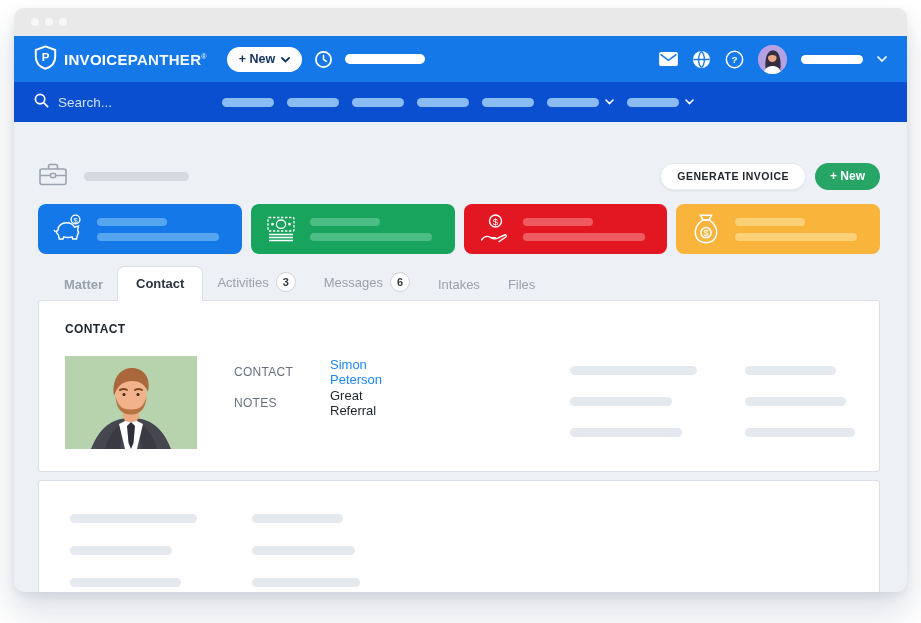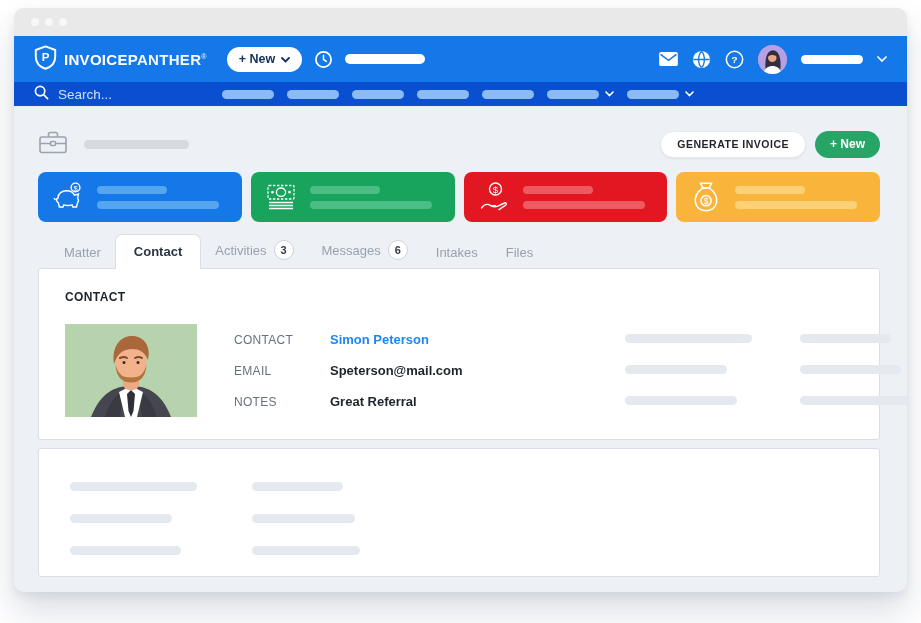--- a/index.html
+++ b/index.html
@@ -21,29 +21,29 @@
   .brand-text .lt{ font-weight:700; opacity:.95; }
   .brand-text sup{ font-size:7px; }
   .pill-btn-white{ background:#fff; color:#14325e; font-size:12.5px; font-weight:800; height:25px;
     border-radius:13px; border:none; padding:0 12px; display:flex; align-items:center; gap:6px; cursor:pointer; margin-left:8px;}
   .ph-white{ background:#fff; border-radius:5px; height:10px; }
   .topbar-right{ margin-left:auto; display:flex; align-items:center; gap:14px; }
   .icon-btn{ background:none; border:none; display:flex; align-items:center; cursor:pointer; padding:0; }
   .avatar{ width:29px; height:29px; border-radius:50%; background:#b4a0e2; overflow:hidden; flex:0 0 auto; }
 
   
-  .navbar{ height:24px; background:var(--nav-blue,#0b4fd1); display:flex; align-items:center; padding:0 20px; }
+  .navbar{ height:40px; background:var(--nav-blue,#0b4fd1); display:flex; align-items:center; padding:0 20px; }
   .search{ display:flex; align-items:center; gap:9px; width:150px; }
   .search-text{ color:#cfe0f8; font-size:13.5px; }
   .nav-links{ display:flex; align-items:center; gap:13px; margin-left:38px; }
   .nav-pill{ width:52px; height:9px; border-radius:4.5px; background:var(--pill-blue,#8abcf3); }
   .nav-group{ display:flex; align-items:center; gap:6px; }
 
   
-  .main{ padding:12px 27px 0 18px; }
+  .main{ padding:28px 27px 0 18px; }
 
   .page-head{ display:flex; align-items:center; margin:8px 0 10px 6px; height:36px; }
   .ph-gray{ width:105px; height:9px; border-radius:4.5px; background:#d5dae0; margin-left:16px; }
   .head-actions{ margin-left:auto; display:flex; align-items:center; gap:9px; }
   .btn-generate{ height:27px; border-radius:14px; background:#fff; border:1px solid #e6e9ed;
     box-shadow:0 1px 2px rgba(40,60,90,.08); font-family:inherit; font-size:10.5px; font-weight:800;
     letter-spacing:.5px; color:#22262b; padding:0 16px; cursor:pointer; }
   .btn-new{ height:27px; border-radius:14px; background:var(--green,#27a567); border:none; color:#fff;
     font-family:inherit; font-size:12px; font-weight:800; padding:0 15px; cursor:pointer; }
 
@@ -54,35 +54,35 @@
   .stat-bars .b1{ width:70px; height:8px; border-radius:4px; }
   .stat-bars .b2{ width:122px; height:8px; border-radius:4px; }
   .sc-blue{ background:var(--card-blue,#1478e9);} .sc-blue .b1,.sc-blue .b2{ background:#55a5ef; }
   .sc-green{ background:var(--card-green,#18a45c);} .sc-green .b1,.sc-green .b2{ background:#4cbd85; }
   .sc-red{ background:var(--card-red,#e21722);} .sc-red .b1,.sc-red .b2{ background:#ef5a60; }
   .sc-yellow{ background:var(--card-yellow,#f9b43c);} .sc-yellow .b1,.sc-yellow .b2{ background:#fbd077; }
 
   
   .tabs{ display:flex; align-items:flex-end; margin:12px 0 0 6px; height:34px; position:relative; z-index:2; }
   .tab{ padding:8px 14px; font-size:13px; color:#98a2ae; display:flex; align-items:center; gap:7px; cursor:pointer; white-space:nowrap; }
-  .tab:first-child{ padding-left:26px; }
+  .tab:first-child{ padding-left:26px;font-weight:bold; }
   .tab.active{ background:#fff; border:1px solid #dadfe7; border-bottom:none; border-radius:7px 7px 0 0;
     color:#2b3542; font-weight:700; padding:9px 18px 10px; margin-bottom:-1px; }
   .badge{ min-width:20px; height:20px; border-radius:10px; background:#fff; border:1px solid #ccd3db;
     color:#333a42; font-size:11px; font-weight:700; display:flex; align-items:center; justify-content:center; padding:0 4px; }
 
   .card{ background:#fff; border:1px solid #dadfe7; border-radius:3px; position:relative; z-index:1; margin-left:6px; }
   .contact-card{ height:172px; padding:21px 24px 0 26px; }
   .section-title{ font-size:12px; font-weight:800; letter-spacing:.4px; color:#1d242b; }
   .contact-body{ display:flex; margin-top:20px; }
   .photo{ width:132px; height:93px; background:#b6d3ae; flex:0 0 auto; overflow:hidden; }
   .fields{ display:flex; flex-direction:column; gap:12px; margin-left:37px; padding-top:6px; }
   .field-row{ display:flex; align-items:center; height:19px; }
   .field-label{ width:96px; font-size:12px; color:#66717f; letter-spacing:.3px; flex:0 0 auto; }
-  .field-value{ font-size:13px; font-weight:700; color:#1d242b; text-decoration:none; }
+  .field-value{ font-size:13px; font-weight:400; color:#1d242b; text-decoration:none; }
   .field-value.link{ color:var(--link-blue,#1d87f2); cursor:pointer; }
   .ph-col{ display:flex; flex-direction:column; gap:22px; padding-top:10px; }
   .ph-col .bar{ height:9px; border-radius:4.5px; background:#e4e8ef; }
   .ph-col-1{ margin-left:162px; }
   .ph-col-2{ margin-left:48px; }
 
   .detail-card{ height:129px; margin-top:8px; padding:33px 0 0 31px; display:flex; }
   .detail-card .ph-col{ padding-top:0; gap:23px; }
   .detail-card .ph-col-b{ margin-left:55px; }
 </style>
@@ -313,24 +313,20 @@
             <circle cx="73" cy="38.5" r="1.5" fill="#3a2a1e"></circle>
             <path d="M60 48 Q66 53 72 48 Q69 50.5 66 50.5 Q63 50.5 60 48 Z" fill="#fff"></path>
           </svg>
         </div>
         <div class="fields">
           <div class="field-row">
             <span class="field-label">CONTACT</span>
             <a class="field-value link">Simon Peterson</a>
           </div>
           <div class="field-row">
-            <span class="field-label">EMAIL</span>
-            <span class="field-value">Speterson@mail.com</span>
-          </div>
-          <div class="field-row">
             <span class="field-label">NOTES</span>
             <span class="field-value">Great Referral</span>
           </div>
         </div>
         <div class="ph-col ph-col-1">
           <span class="bar" style="width:127px"></span>
           <span class="bar" style="width:102px"></span>
           <span class="bar" style="width:112px"></span>
         </div>
         <div class="ph-col ph-col-2">

